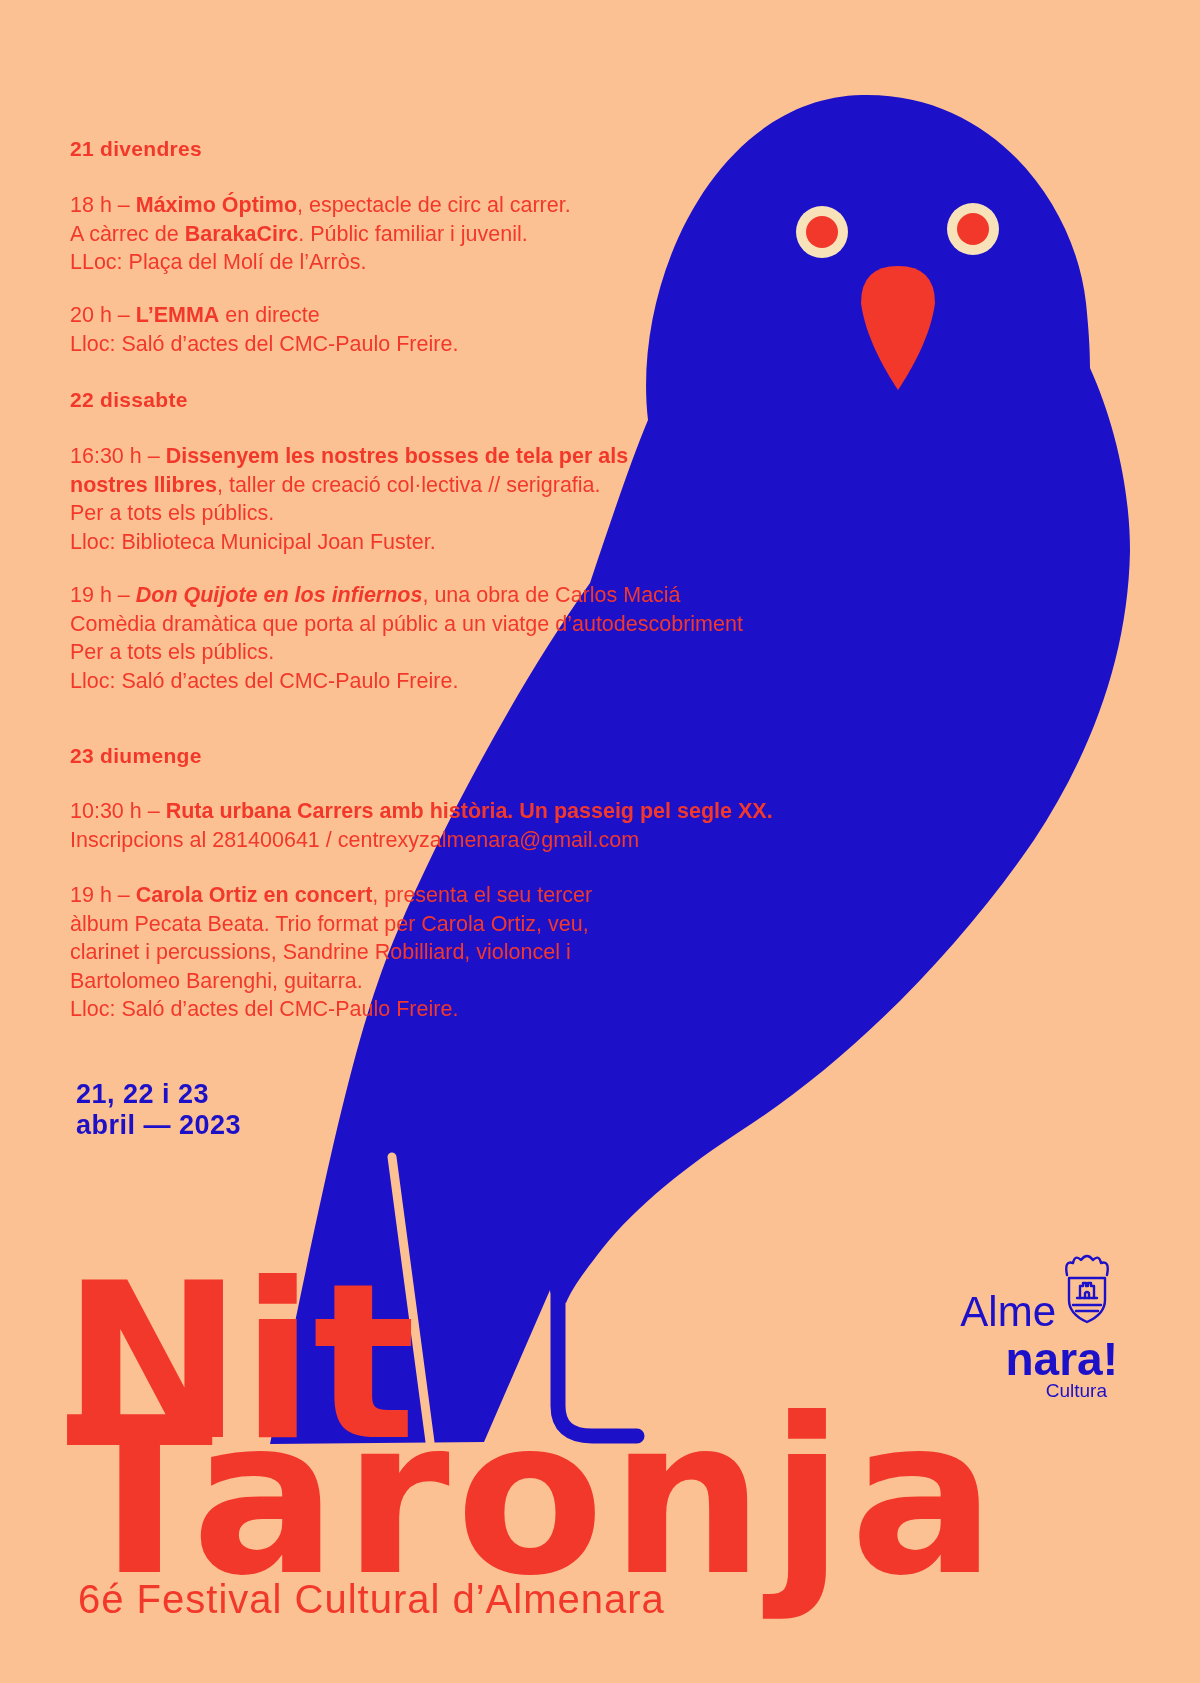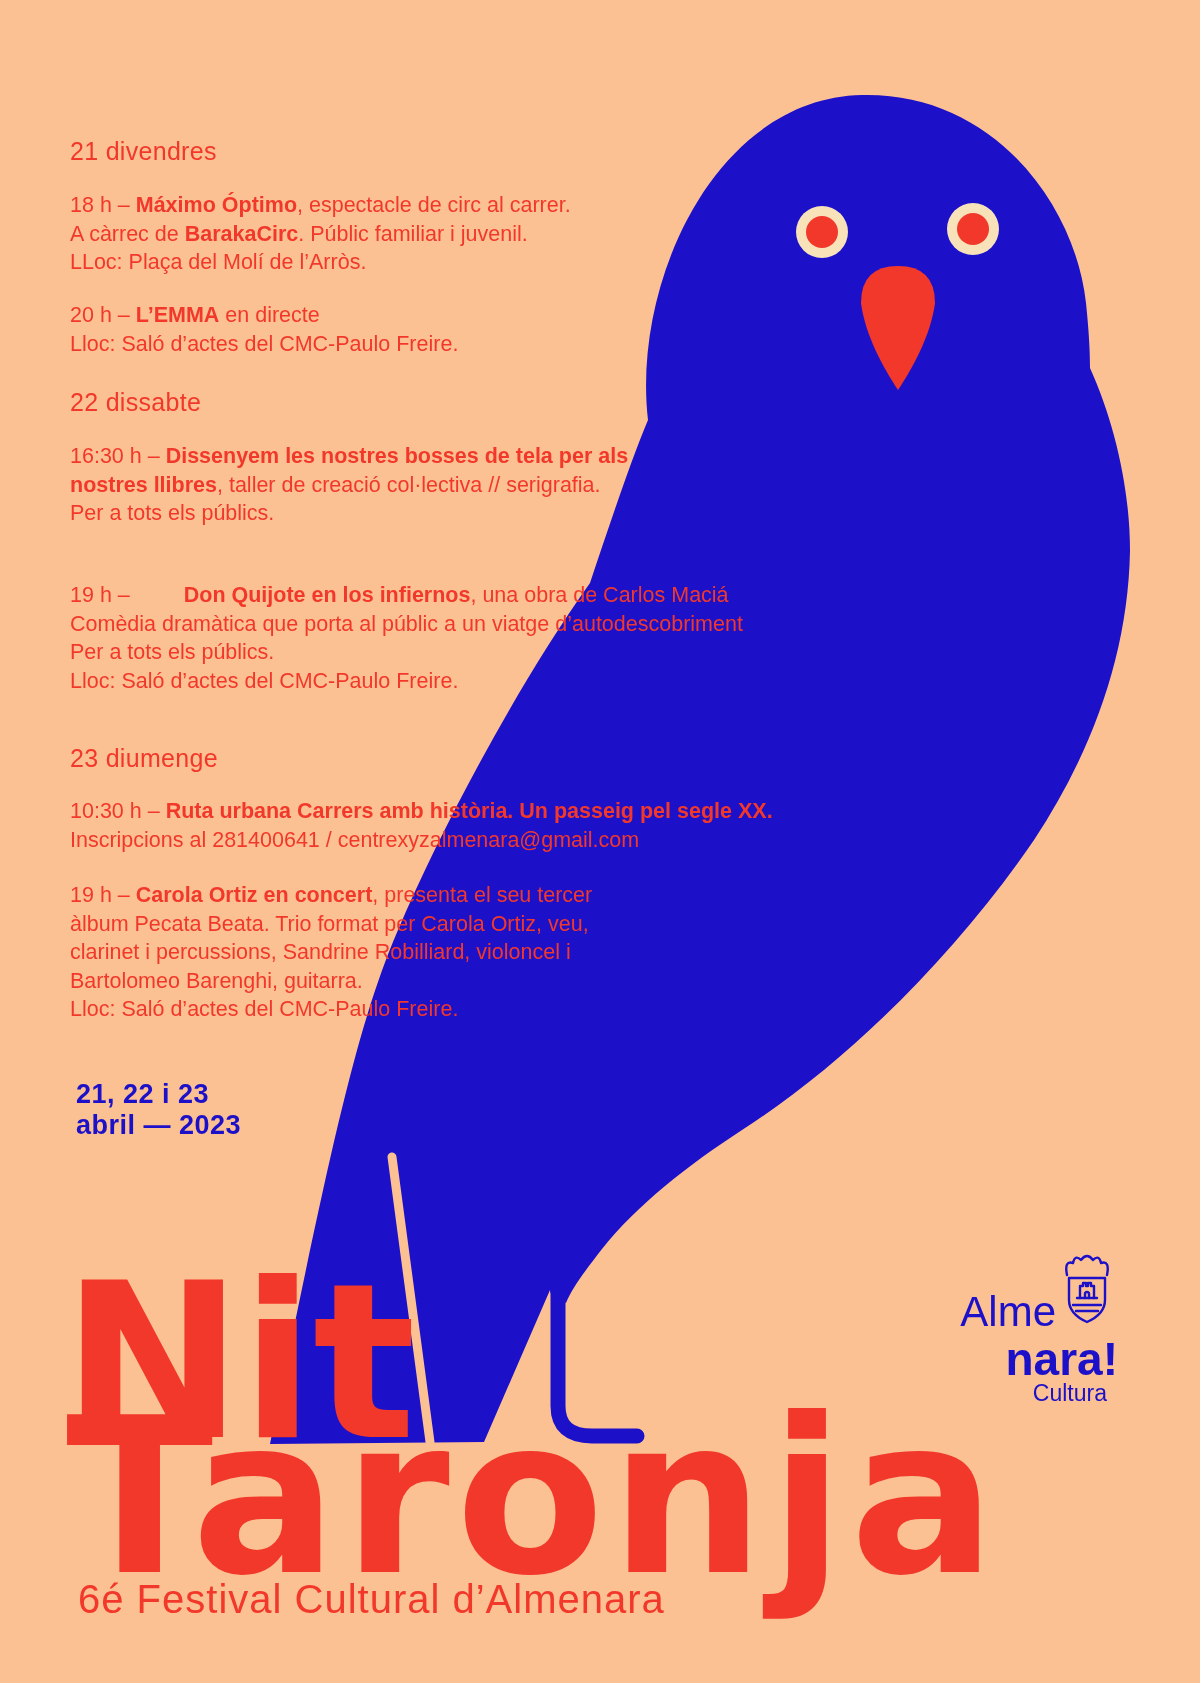--- a/index.html
+++ b/index.html
@@ -14,30 +14,30 @@
   .owl-fill{fill:var(--blue);}
   .owl-leg{fill:none;stroke:var(--blue);stroke-width:15;stroke-linecap:round;stroke-linejoin:round;}
   .owl-slit{fill:none;stroke:var(--peach);stroke-width:9;stroke-linecap:round;}
   .eye-ring{fill:var(--cream);}
   .eye-pupil{fill:var(--red);}
   .beak{fill:var(--red);}
 
   .content{position:absolute;inset:0;}
   .day-h{
     position:absolute;left:70px;
-    color:var(--red);font-weight:normal;font-size:25px;letter-spacing:.3px;
+    color:var(--red);font-weight:bold;font-size:21px;letter-spacing:.3px;
     white-space:nowrap;
   }
   .evt{
     position:absolute;left:70px;
     color:var(--red);font-size:21.5px;line-height:28.5px;
     white-space:nowrap;
   }
   .evt .b{font-weight:bold;}
-  .evt .i{margin-left:48px;}
+  .evt .i{font-style:italic;}
   .h0{top:137px}.h1{top:388px}.h2{top:744px}
   .e0{top:191px}.e1{top:301px}.e2{top:442px}.e3{top:581px}.e4{top:797px}.e5{top:881px}
 
   .dates{
     position:absolute;left:76px;top:1079px;
     color:var(--blue);font-weight:bold;font-size:27px;line-height:31px;
     letter-spacing:.5px;white-space:nowrap;
   }
   .t1,.t2{
     position:absolute;color:var(--red);font-weight:bold;
@@ -46,21 +46,21 @@
   }
   .t1{left:62px;top:1270px;letter-spacing:-2px;}
   .t2{left:66px;top:1405px;letter-spacing:6px;}
   .subtitle{
     position:absolute;left:78px;top:1577px;
     color:var(--red);font-size:40px;letter-spacing:1px;white-space:nowrap;text-align:right;
   }
   .logo{position:absolute;left:860px;top:1250px;width:260px;height:170px;color:var(--blue);}
   .logo .alme{position:absolute;right:64px;top:38px;font-size:42px;white-space:nowrap;}
   .logo .nara{position:absolute;right:2px;top:82px;font-size:46px;font-weight:bold;white-space:nowrap;text-align:center;}
-  .logo .cultura{position:absolute;right:13px;top:130px;font-size:23px;white-space:nowrap;}
+  .logo .cultura{position:absolute;right:13px;top:130px;font-size:19px;white-space:nowrap;}
   .logo svg.crest{position:absolute;right:6px;top:0;width:54px;height:78px;}
   .crest path{fill:none;stroke:var(--blue);stroke-width:2.4;stroke-linecap:round;stroke-linejoin:round;}
 </style>
 </head>
 <body>
 
 <div class="poster">
 
   <svg class="owl" viewBox="0 0 1200 1683" aria-hidden="true">
     <path class="owl-fill" d="
@@ -100,20 +100,21 @@
         </div>
         <div class="evt e1">
           <div class="line"><span>20 h – </span><span class="b">L’EMMA</span><span> en directe</span></div>
           <div class="line"><span>Lloc: Saló d’actes del CMC-Paulo Freire.</span></div>
         </div>
         <div class="day-h h1">22 dissabte</div>
         <div class="evt e2">
           <div class="line"><span>16:30 h – </span><span class="b">Dissenyem les nostres bosses de tela per als</span></div>
           <div class="line"><span class="b">nostres llibres</span><span>, taller de creació col·lectiva // serigrafia.</span></div>
           <div class="line"><span>Per a tots els públics.</span></div>
+          <div class="line"><span>Lloc: Biblioteca Municipal Joan Fuster.</span></div>
         </div>
         <div class="evt e3">
           <div class="line"><span>19 h – </span><span class="b i">Don Quijote en los infiernos</span><span>, una obra de Carlos Maciá</span></div>
           <div class="line"><span>Comèdia dramàtica que porta al públic a un viatge d’autodescobriment</span></div>
           <div class="line"><span>Per a tots els públics.</span></div>
           <div class="line"><span>Lloc: Saló d’actes del CMC-Paulo Freire.</span></div>
         </div>
         <div class="day-h h2">23 diumenge</div>
         <div class="evt e4">
           <div class="line"><span>10:30 h – </span><span class="b">Ruta urbana Carrers amb història. Un passeig pel segle XX.</span></div>

